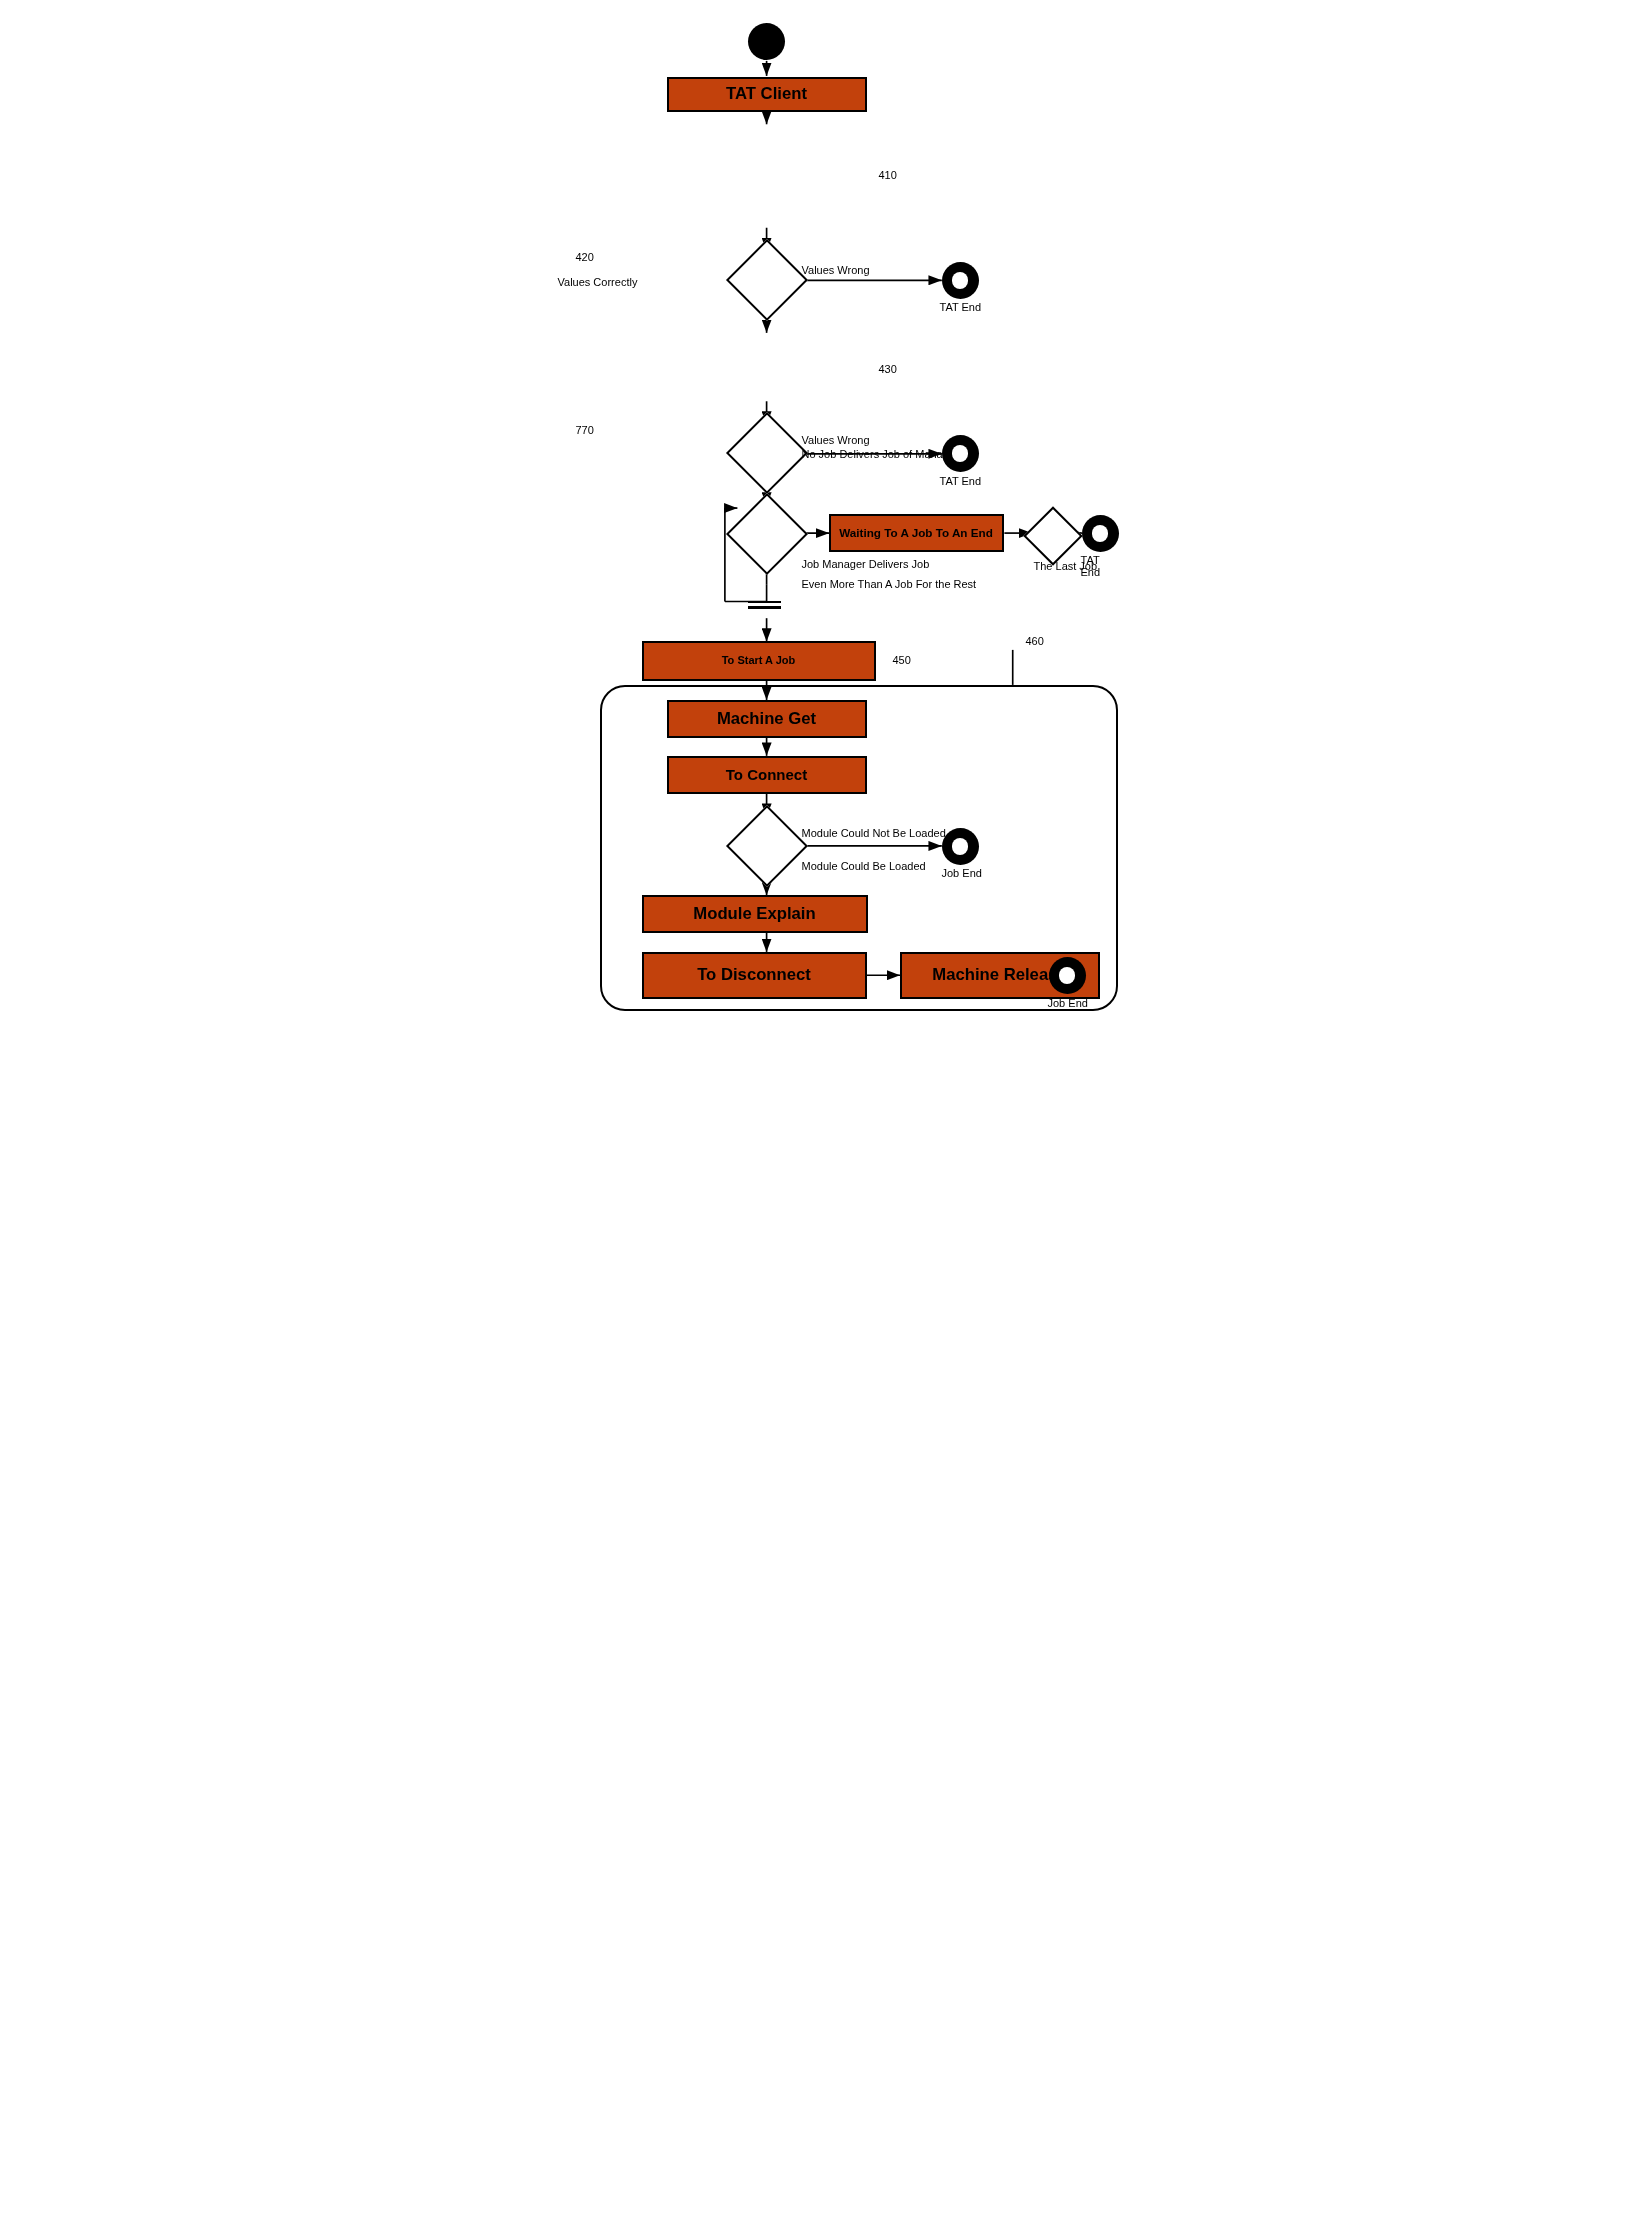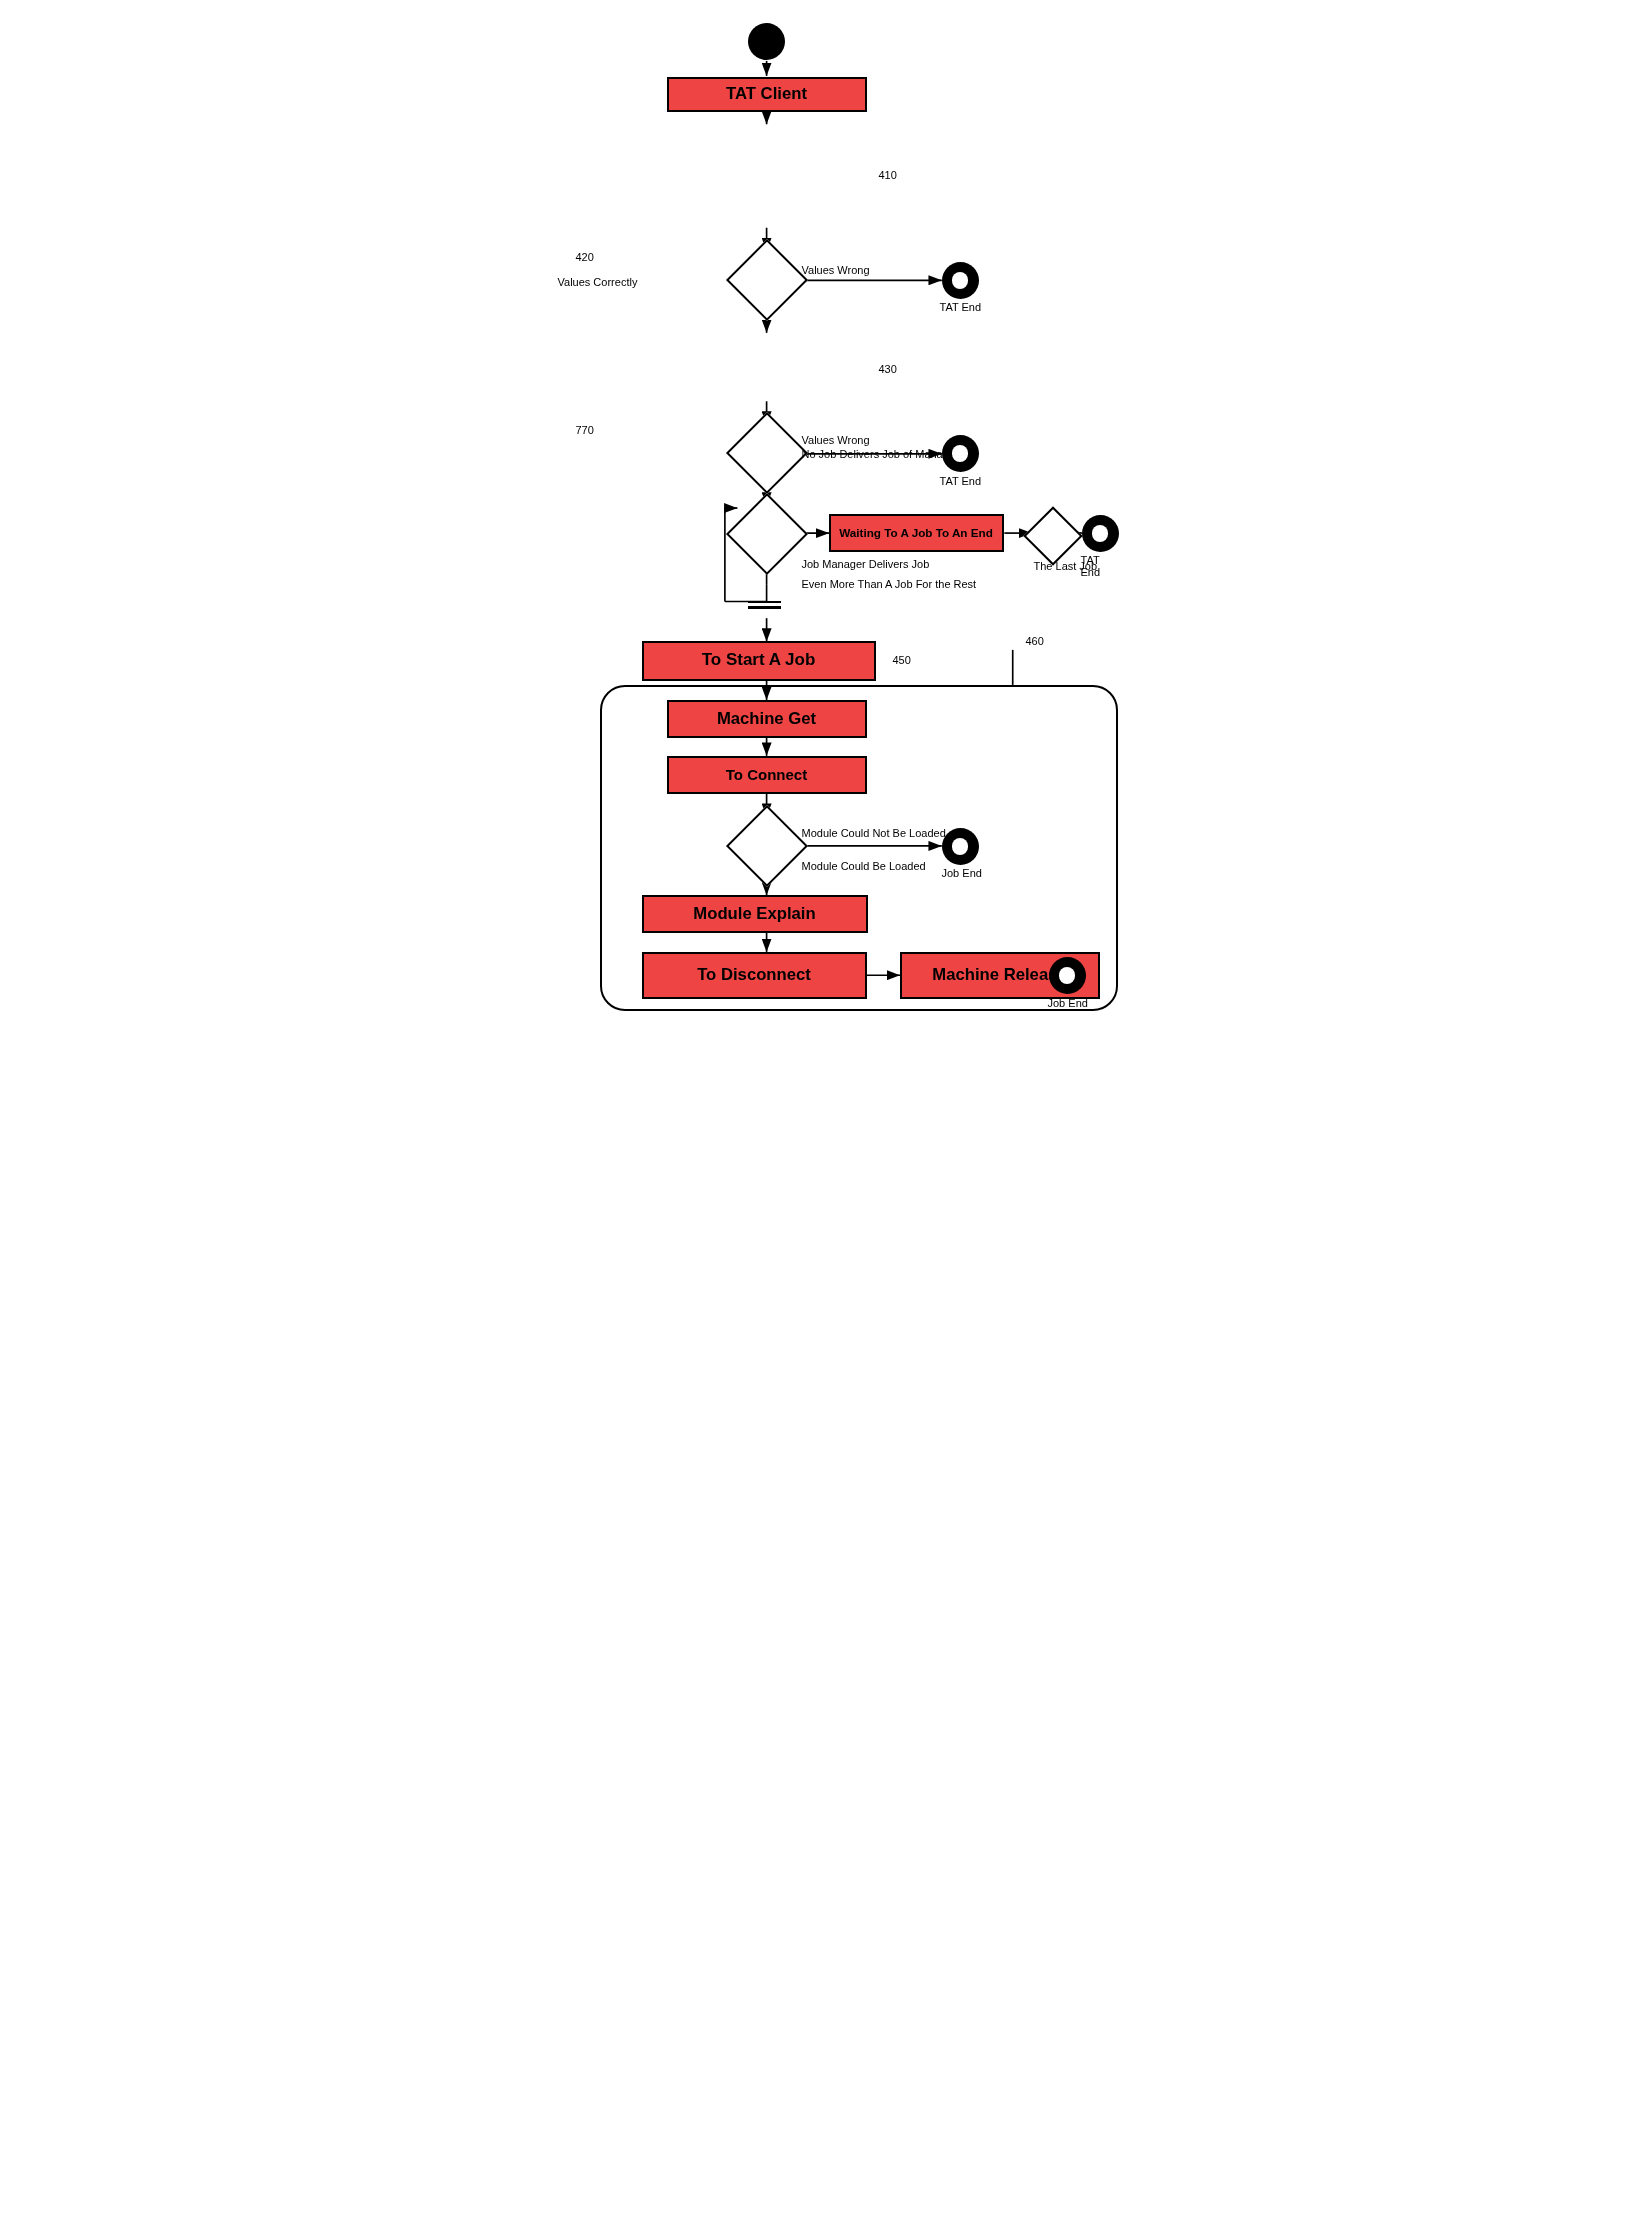--- a/index.html
+++ b/index.html
@@ -13,21 +13,21 @@
     }
     .diagram {
       position: relative;
       width: 584px;
       height: 1169px;
     }
     
     .box {
       position: absolute;
       border: 2.1px solid #000;
-      background: #ef4444;
+      background: #c2410c;
       display: flex;
       align-items: center;
       justify-content: center;
       text-align: center;
       font-size: 15px;
       font-weight: bold;
       line-height: 1.2;
     }
     
     .diamond-container {
@@ -217,21 +217,21 @@
   </div>
   <div class="label" style="left:548px; top:537px;">TAT End</div>
 
   <div class="label" style="left:269px; top:561px;">Even More Than A Job For the Rest</div>
 
   <div class="separator" style="left:215px; top:584px;">
     <div class="separator-line"></div>
     <div class="separator-line"></div>
   </div>
 
-  <div class="box" style="left:109px; top:624px; width:234px; height:40px; font-size:17px;">
+  <div class="box" style="left:109px; top:624px; width:234px; height:40px; font-size:11px;">
     <span>To Start A Job</span>
   </div>
   <div class="label" style="left:360px; top:637px;">450</div>
   <div class="label" style="left:493px; top:618px;">460</div>
 
   <div style="position:absolute; left:67px; top:668px; width:518px; height:326px;
               border:2.1px solid #000; border-radius:25px; background:transparent;"></div>
 
   <svg style="position:absolute;top:0;left:0;width:584px;height:1169px;pointer-events:none;" viewBox="0 0 700 1400" width="584" height="1169">
     <line x1="575" y1="758" x2="575" y2="800" stroke="#000" stroke-width="2"></line>

